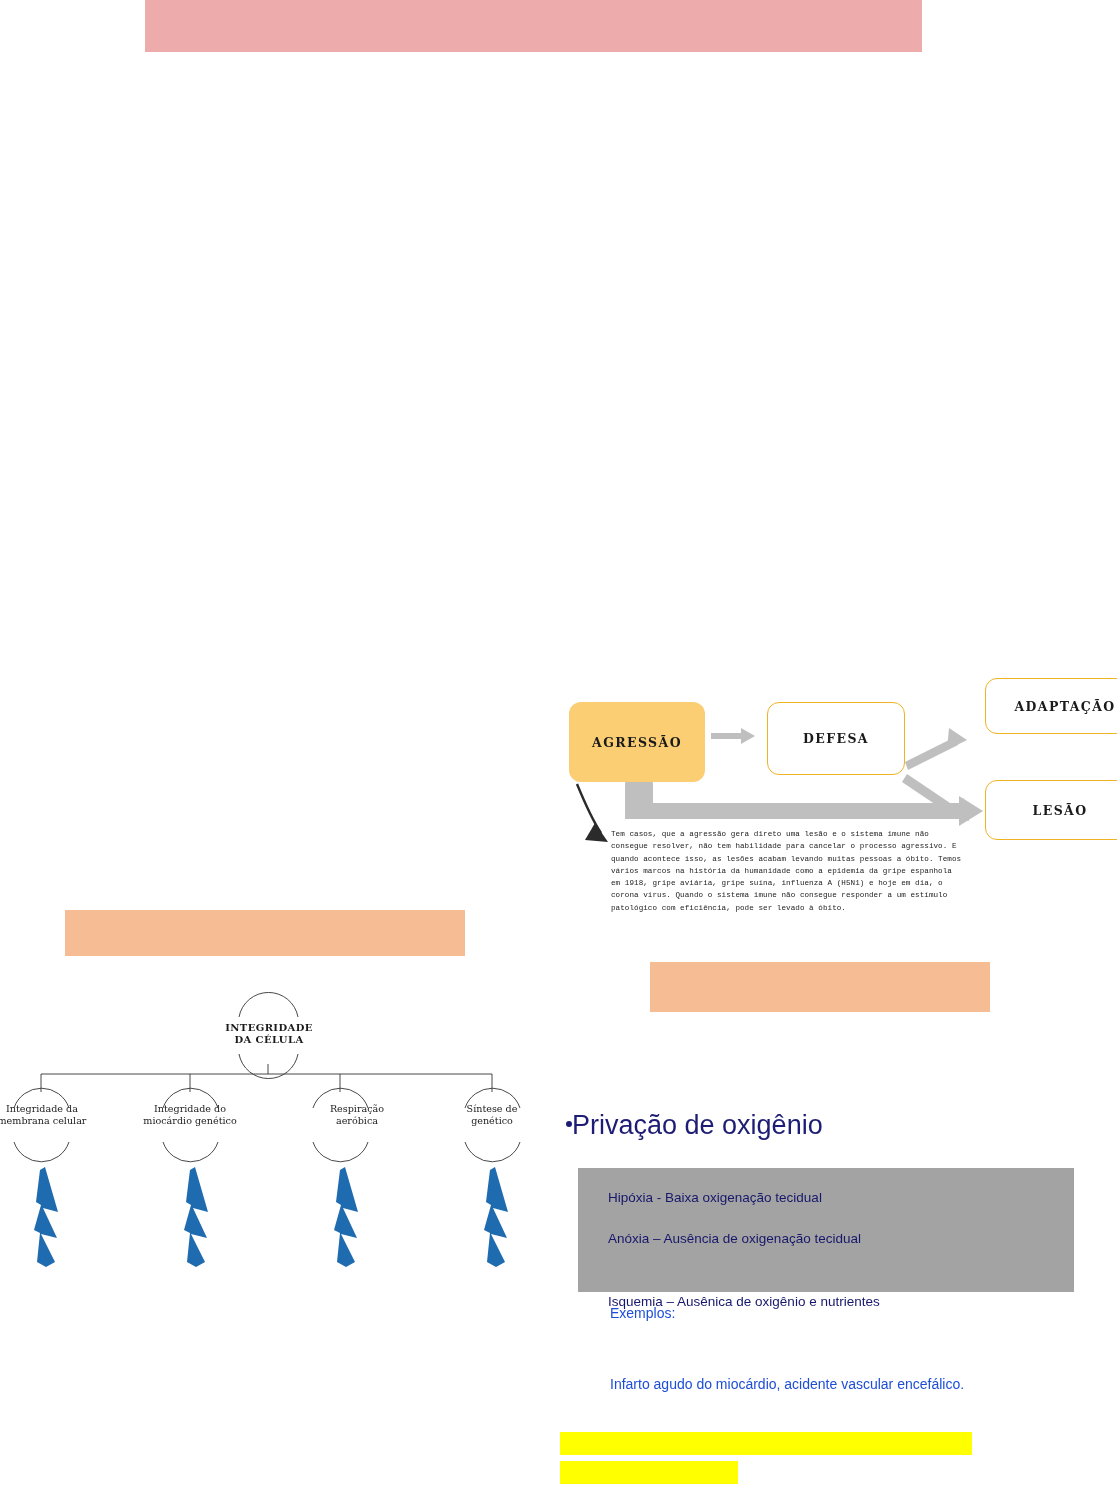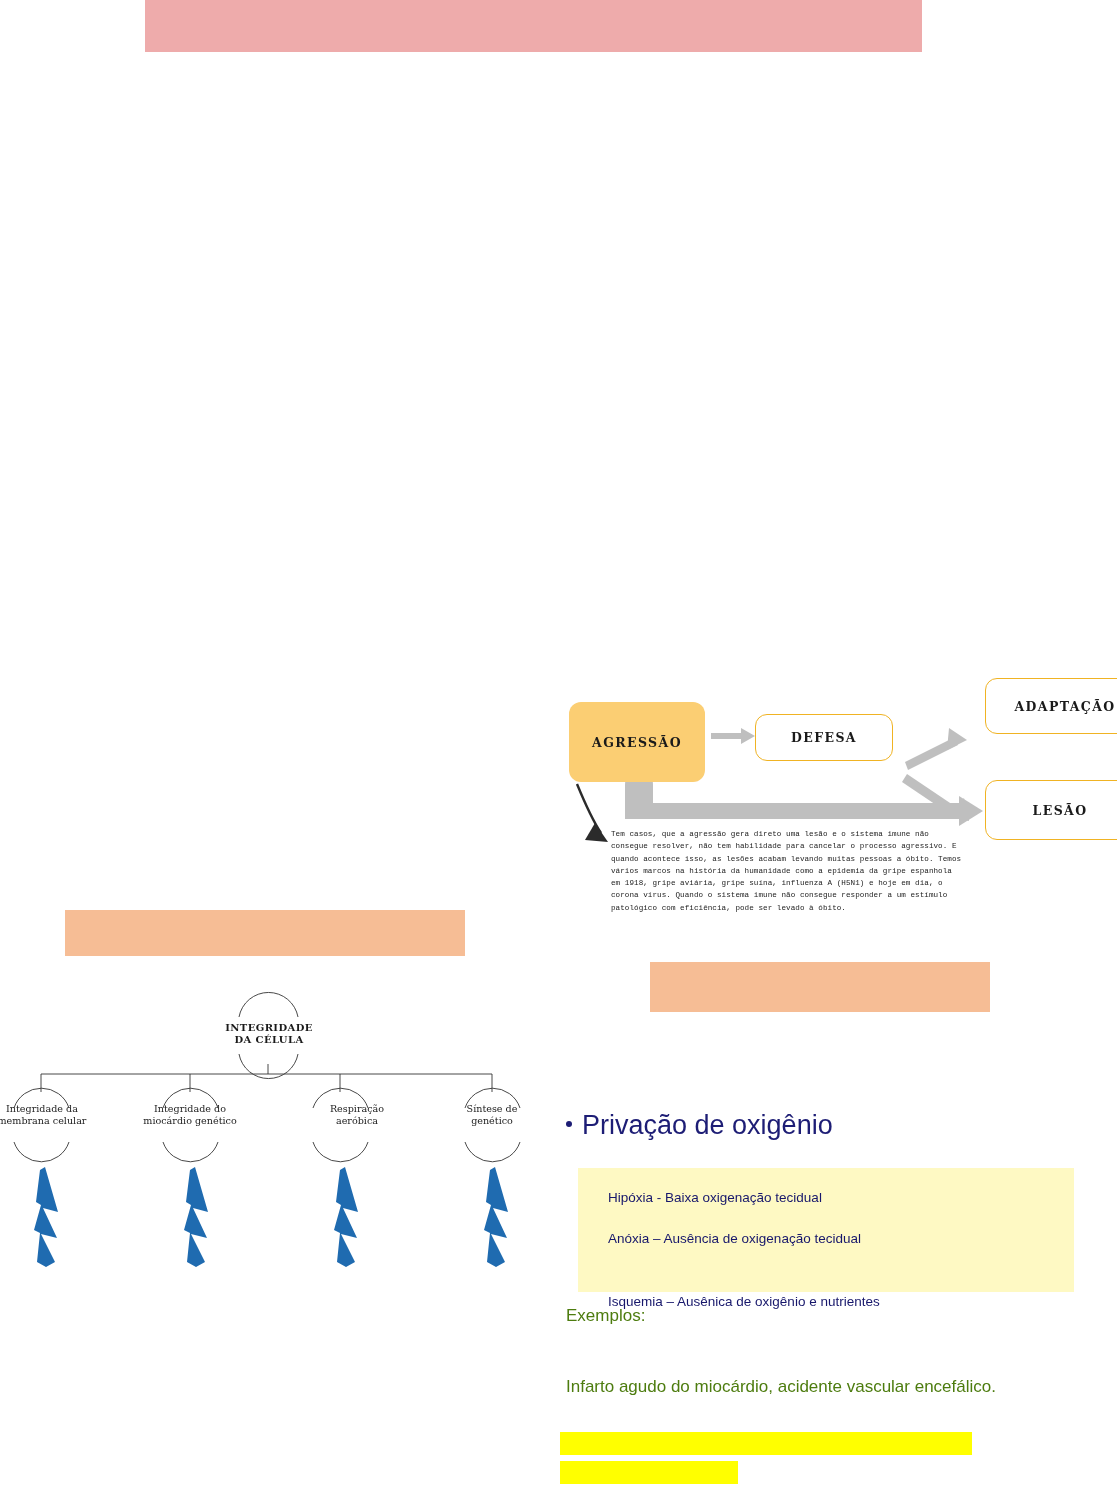--- a/index.html
+++ b/index.html
@@ -53,50 +53,51 @@
     font-family: Liberation Mono, monospace;
     font-size: 7.6px;
     line-height: 1.62;
     color: #1c1c1c;
     letter-spacing: 0.05px;
     width: 352px;
   }
 
   
   .blue-panel {
-    background: #fef9c3;
+    background: #a3a3a3;
     box-sizing: border-box;
     padding: 22px 30px;
   }
   .blue-panel .def-line {
     color: #17176B;
     font-size: 13.5px;
     line-height: 1.2;
     margin-bottom: 25px;
   }
   .blue-panel .def-line:last-child { margin-bottom: 0; margin-top: 47px; }
 
   .section-heading {
     color: #1D1D75;
     font-size: 27px;
     line-height: 1;
     display: flex;
     align-items: baseline;
-    gap: 10px;
+    gap: 0;
   }
   .section-heading .bullet-dot {
     width: 6px; height: 6px; border-radius: 50%;
     background: #1D1D75; display: inline-block;
     position: relative; top: -7px; flex: none;
   }
 
   .example-line {
-    color: #4d7c0f;
-    font-size: 17px;
+    color: #1d4ed8;
+    font-size: 14px;
     line-height: 1.25;
+    margin-left: 44px;
   }
 
   
   .tree-label {
     position: absolute;
     font-family: "DejaVu Serif", serif;
     color: #1b1b1b;
     text-align: center;
     line-height: 1.22;
   }
@@ -142,21 +143,21 @@
       </g>
 
       <g fill="none" stroke="#2b2b2b" stroke-width="2.4">
         <path d="M 22 114 q 14 34 24 49"></path>
       </g>
       <polygon points="40,153 53,172 30,170" fill="#2b2b2b"></polygon>
     </svg>
 
     <div class="abs flow-box filled" style="left:14px; top:32px; width:136px; height:80px;">AGRESSÃO</div>
 
-    <div class="abs flow-box outline" style="left:200px; top:32px; width:138px; height:47px;margin-top:12px;">DEFESA</div>
+    <div class="abs flow-box outline" style="left:212px; top:32px; width:138px; height:73px;">DEFESA</div>
 
     <div class="abs flow-box outline" style="left:430px; top:8px; width:160px; height:56px;">ADAPTAÇÃO</div>
 
     <div class="abs flow-box outline" style="left:430px; top:110px; width:150px; height:60px;">LESÃO</div>
 
     <div class="abs hand-note" style="left:56px; top:158px;">Tem casos, que a agressão gera direto uma lesão e o sistema imune não consegue resolver, não tem habilidade para cancelar o processo agressivo. E quando acontece isso, as lesões acabam levando muitas pessoas a óbito. Temos vários marcos na história da humanidade como a epidemia da gripe espanhola em 1918, gripe aviária, gripe suína, influenza A (H5N1) e hoje em dia, o corona vírus. Quando o sistema imune não consegue responder a um estímulo patológico com eficiência, pode ser levado à óbito.</div>
   </div>
 
   <div class="abs band-orange" style="left:650px; top:962px; width:340px; height:50px;"></div>
 

